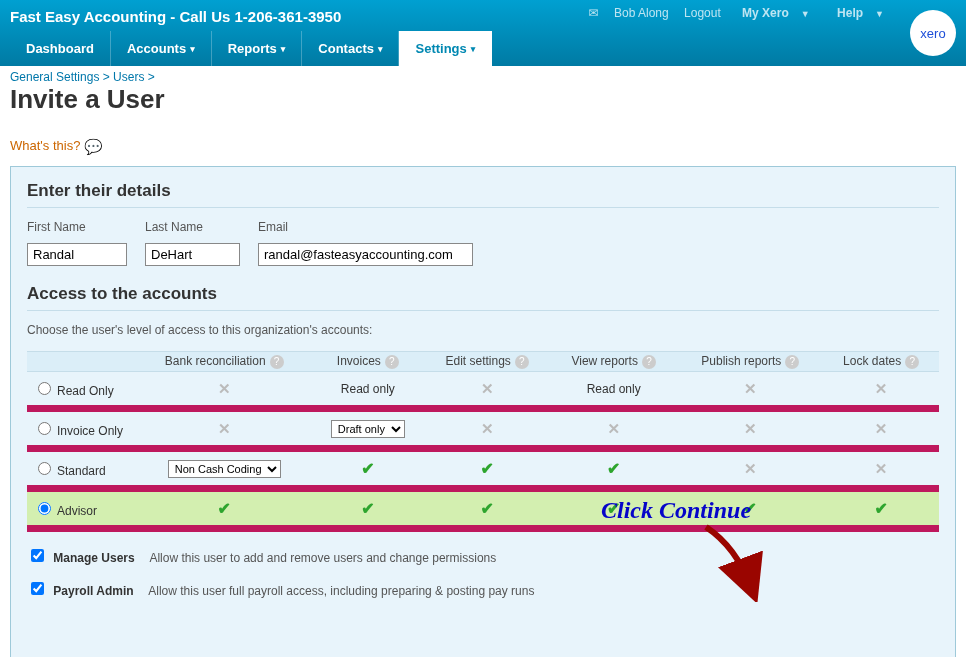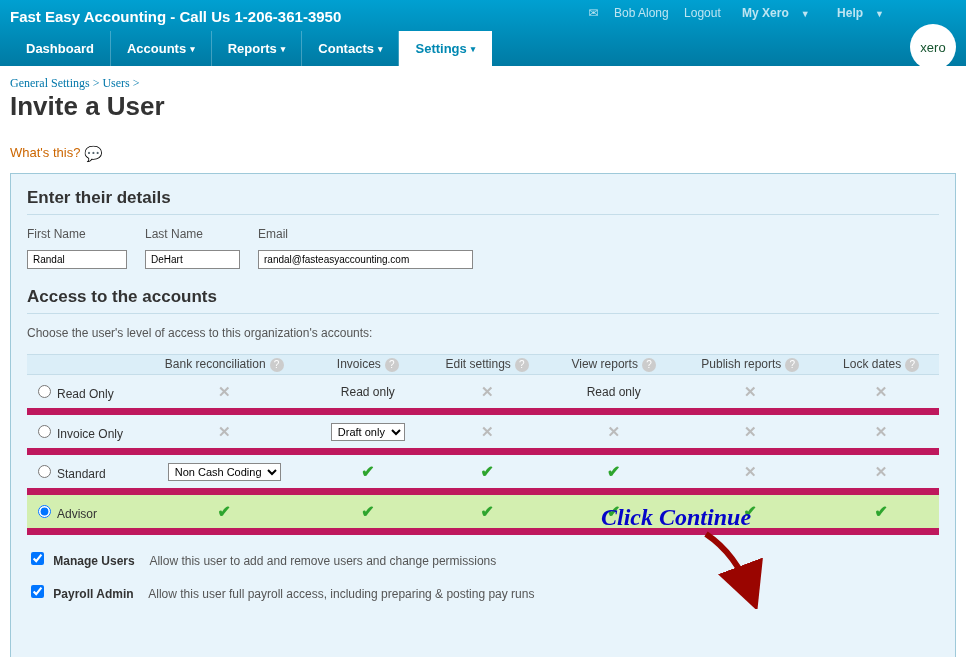--- a/index.html
+++ b/index.html
@@ -28,26 +28,26 @@
   .top-right {
     position: absolute;
     right: 70px; top: 6px;
     font-size: 12px;
     color: #bde5f2;
   }
   .top-right span, .top-right a { margin: 0 6px; color:#bde5f2;}
   .top-right .myxero, .top-right .help { color:#fff; font-weight:bold;}
   .logo {
     position: absolute;
-    right: 10px; top: 24px;
+    right: 10px; top: 10px;
     width: 46px; height: 46px;
     background: #fff;
     border-radius: 50%;
     display:flex; align-items:center; justify-content:center;
-    color:#14532d;
+    color:#1d4ed8;
     font-size:13px;
     font-weight:300;
   }
   .navtabs {
     position: absolute;
     bottom: 0; left: 10px;
     display:flex;
   }
   .navtab {
     padding: 10px 16px;
@@ -57,40 +57,40 @@
     border-right:1px solid rgba(255,255,255,0.25);
     cursor:pointer;
     display:flex; align-items:center; gap:4px;
   }
   .navtab.active {
     background:#fff;
     color:#0088b2;
   }
   .caret { font-size:9px; }
   
-  .crumbs { padding: 10px 10px 0 10px; font-size:12px; color:#0077aa;font-family:Liberation Serif, serif;}
+  .crumbs { padding: 4px 10px 0 10px; font-size:12px; color:#0077aa;}
   .crumbs a { color:#0077aa; text-decoration:none;}
   .pagetitle { font-size:26px; font-weight:bold; color:#333; padding: 0 10px 14px 10px;}
   .whats { padding: 0 10px 10px 10px; color:#cc6600; font-size:13px;margin-top:9px;}
   .whats-icon { display:inline-block; vertical-align:middle; margin-left:4px; color:#e07b00; font-size:15px;}
   
   .panel {
     margin: 0 10px 10px 10px;
     border:1px solid #9ec9d9;
     background:#e8f4fb;
     padding: 14px 16px 12px 16px;
   }
   .section-h { font-size:17px; font-weight:bold; color:#333; margin-bottom:6px;}
   .section-sep { border:0; border-top:1px solid #c5dde9; margin:6px 0 12px 0;}
   .fieldrow { display:flex; gap: 18px; margin-bottom:18px;}
   .field label { display:block; font-size:12px; color:#555; margin-bottom:9px;}
   .field input[type=text] {
     border:1px solid #888;
     padding:3px 5px;
-    font-size:10px;
+    font-size:13px;
     background:#fff;
   }
   .w-fn { width:100px;}
   .w-ln { width:95px;}
   .w-em { width:215px;}
   .access-desc { font-size:12px; color:#555; margin: 10px 0 14px 0;}
   
   .access-table { width:100%; border-collapse:collapse; font-size:12px;}
   .access-table th {
     font-weight:normal; color:#444;

